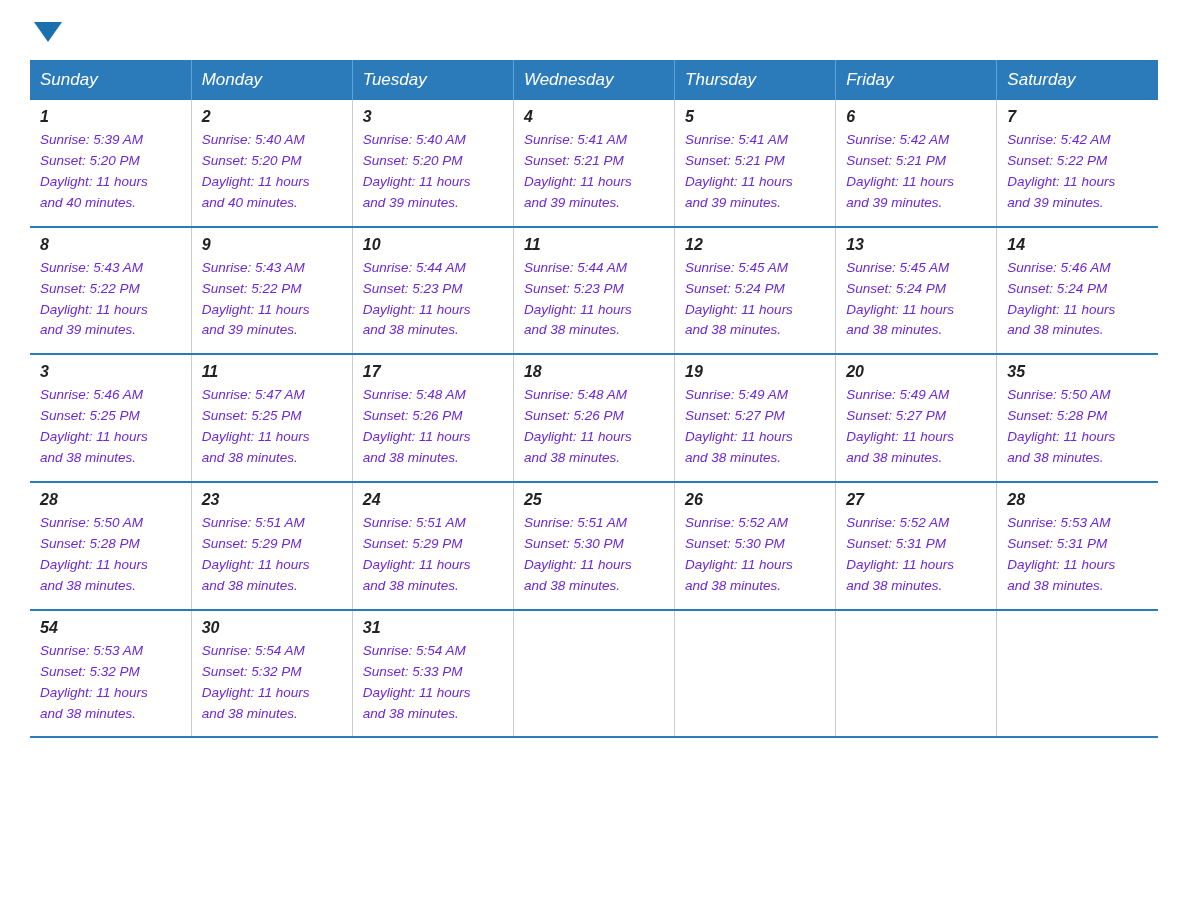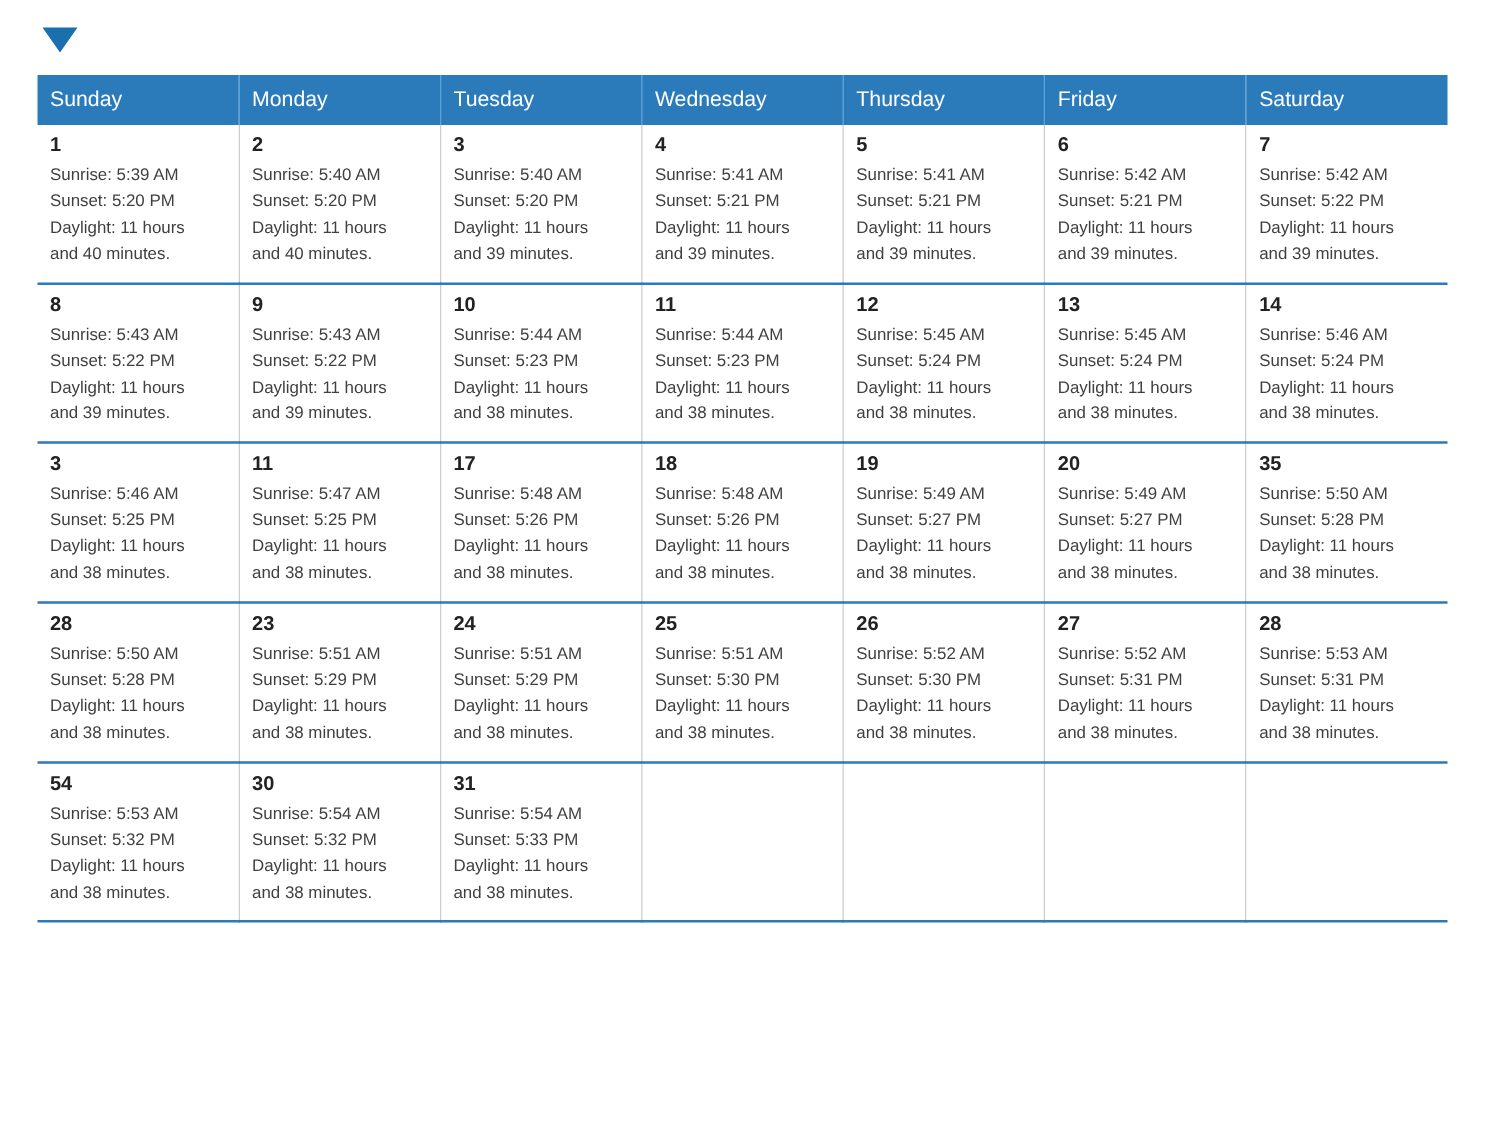--- a/index.html
+++ b/index.html
@@ -52,20 +52,21 @@
     }
     .calendar-subtitle {
       font-size: 22px;
       color: #555;
       margin-top: 4px;
     }
     table {
       width: 100%;
       border-collapse: collapse;
       margin-top: 18px;
+      font-style: italic;
     }
     thead tr {
       background-color: #2b7bba;
     }
     thead th {
       color: #fff;
       font-size: 17px;
       font-weight: normal;
       padding: 10px 10px;
       text-align: left;
@@ -92,21 +93,21 @@
     .day-num {
       font-size: 16px;
       font-weight: bold;
       display: block;
       margin-bottom: 4px;
       color: #222;
     }
     .day-info {
       font-size: 13.5px;
       line-height: 1.55;
-      color: #404040;
+      color: #6d28d9;
     }
   </style>
 </head>
 <body>
 
 <div class="header">
   <div class="logo">
     <span class="logo-general"></span>
     <span class="logo-blue">
       <span></span>

